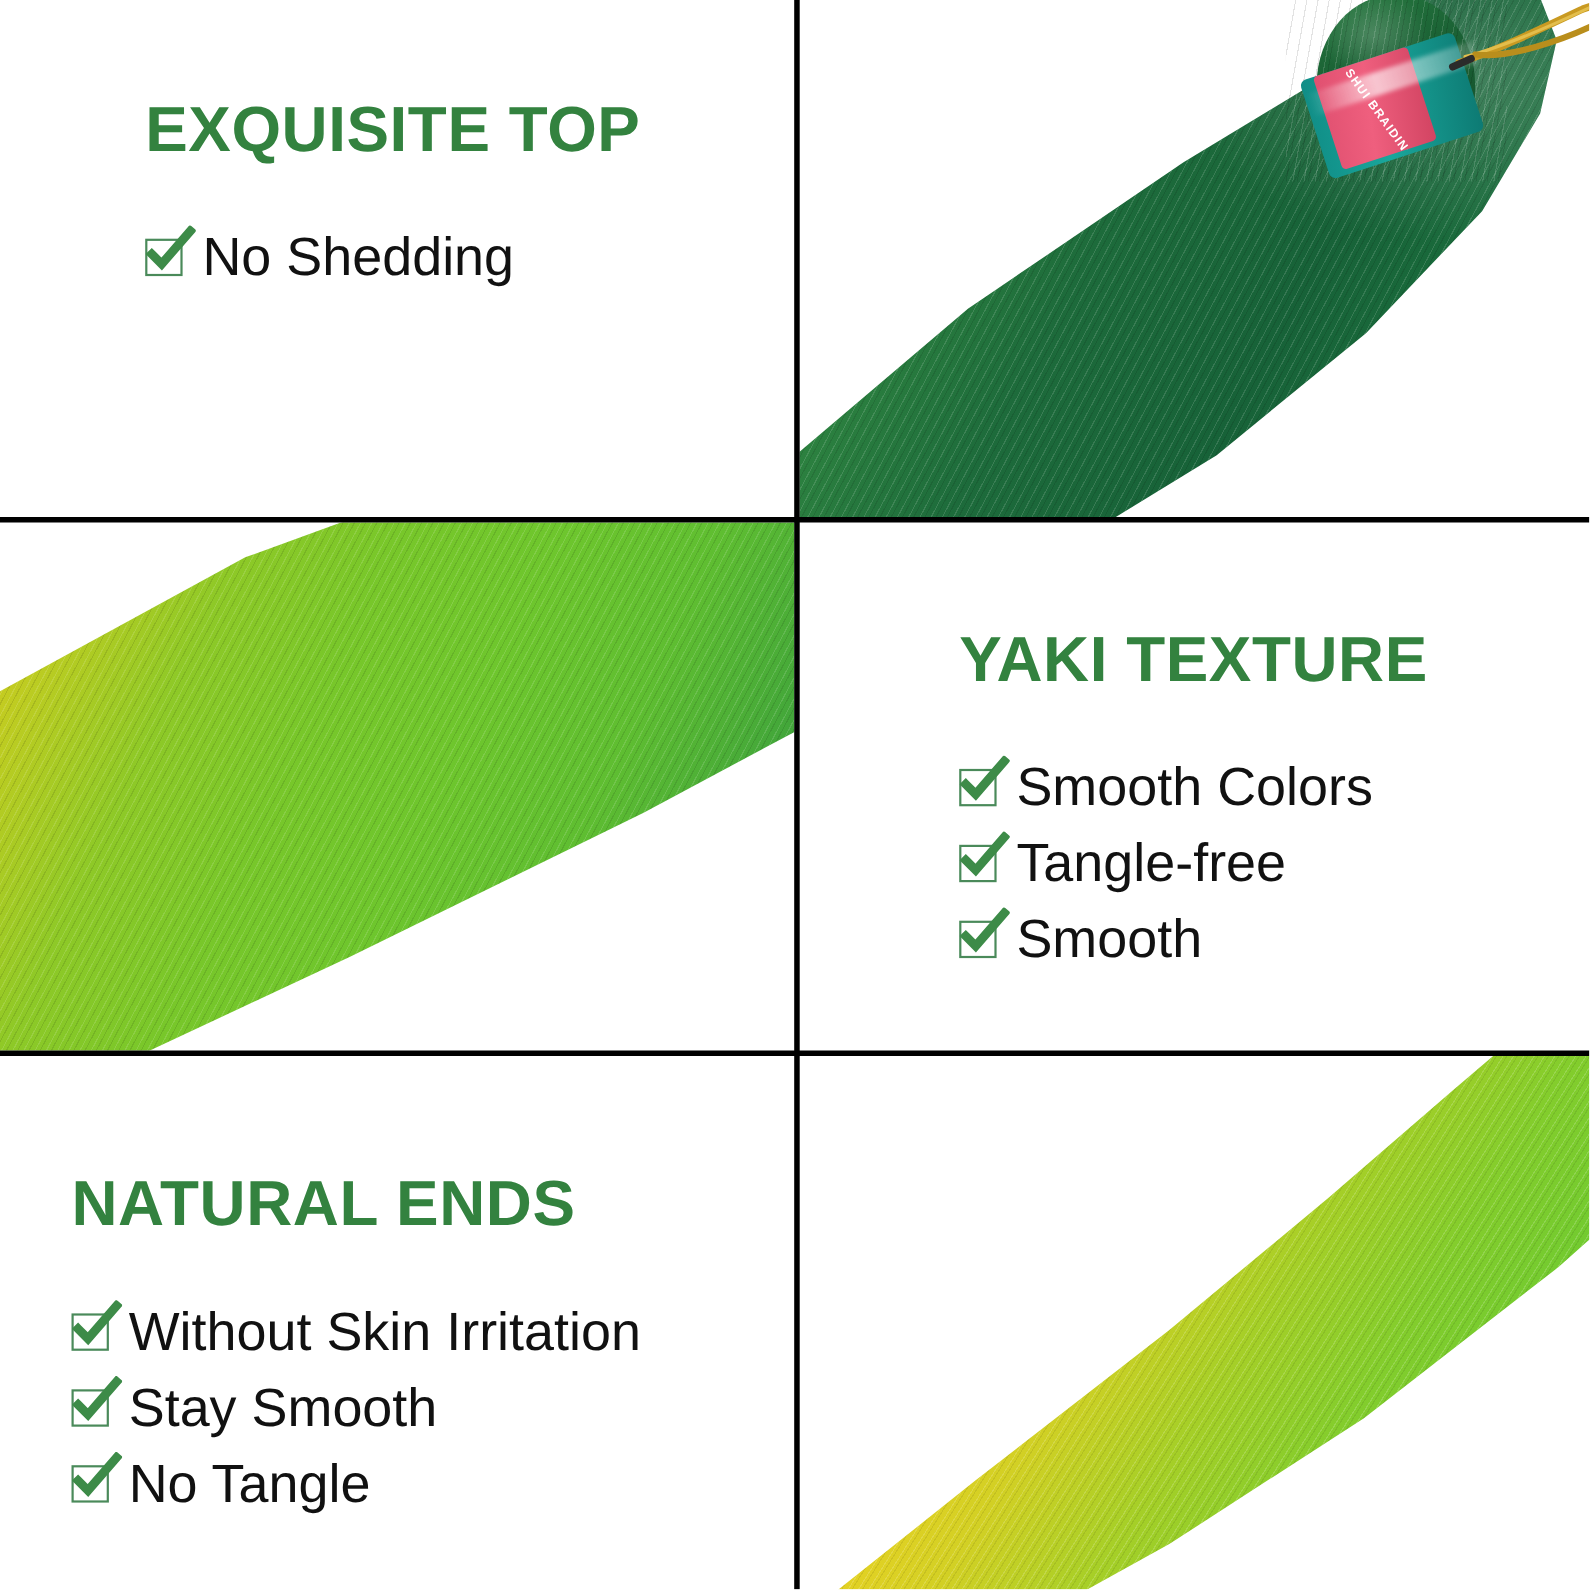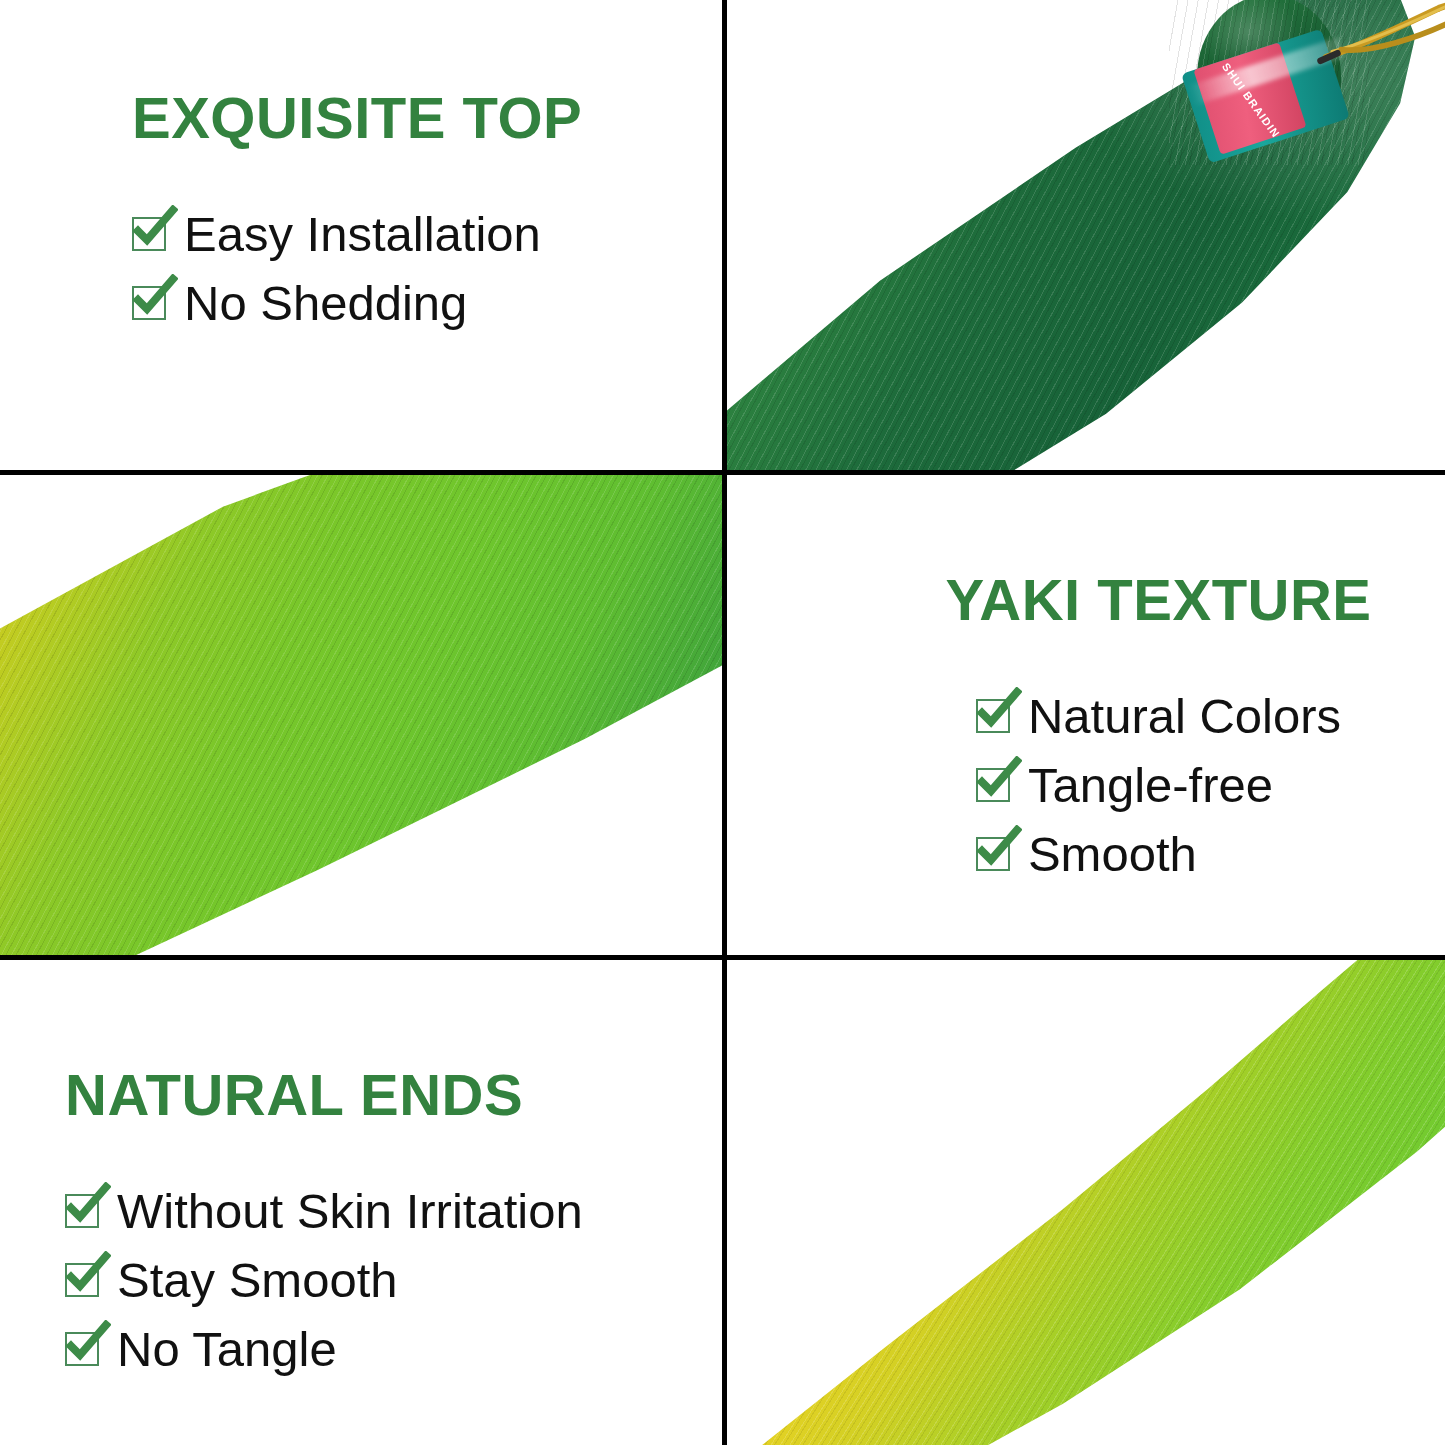--- a/index.html
+++ b/index.html
@@ -221,30 +221,20 @@
     <h2 class="panel-heading">EXQUISITE TOP</h2>
     <ul class="feature-list">
       <li class="feature-item">
         <span class="check-box">
           <span class="tick">
             <svg viewBox="0 0 46 46" xmlns="http://www.w3.org/2000/svg" aria-hidden="true">
               <path d="M6 26 L15 35 L41 5" fill="none" stroke="#3D8B48" stroke-width="8" stroke-linecap="square" stroke-linejoin="miter"></path>
             </svg>
           </span>
         </span>
-        <span class="feature-label">Easy Installation</span>
-      </li>
-      <li class="feature-item">
-        <span class="check-box">
-          <span class="tick">
-            <svg viewBox="0 0 46 46" xmlns="http://www.w3.org/2000/svg" aria-hidden="true">
-              <path d="M6 26 L15 35 L41 5" fill="none" stroke="#3D8B48" stroke-width="8" stroke-linecap="square" stroke-linejoin="miter"></path>
-            </svg>
-          </span>
-        </span>
         <span class="feature-label">No Shedding</span>
       </li>
     </ul>
   </div>
 
   <div class="panel" id="panel-top-right" style="left:727px;top:0;width:718px;height:470px;">
     <div class="hair">
       <div class="bundle-body">
         <div class="striations"></div>
       </div>
@@ -268,32 +258,32 @@
   </div>
 
   <div class="panel" id="panel-mid-left" style="left:0;top:475px;width:722px;height:480px;">
     <div class="hair">
       <div class="ombre-band">
         <div class="striations"></div>
       </div>
     </div>
   </div>
 
-  <div class="panel panel-text" id="panel-mid-right" style="left:727px;top:475px;width:718px;height:480px;padding:95px 0 0 145px;align-items:center;">
+  <div class="panel panel-text" id="panel-mid-right" style="left:727px;top:475px;width:718px;height:480px;padding:95px 0 0 145px;">
     <h2 class="panel-heading">YAKI TEXTURE</h2>
     <ul class="feature-list">
       <li class="feature-item">
         <span class="check-box">
           <span class="tick">
             <svg viewBox="0 0 46 46" xmlns="http://www.w3.org/2000/svg" aria-hidden="true">
               <path d="M6 26 L15 35 L41 5" fill="none" stroke="#3D8B48" stroke-width="8" stroke-linecap="square" stroke-linejoin="miter"></path>
             </svg>
           </span>
         </span>
-        <span class="feature-label">Natural Colors</span>
+        <span class="feature-label">Smooth Colors</span>
       </li>
       <li class="feature-item">
         <span class="check-box">
           <span class="tick">
             <svg viewBox="0 0 46 46" xmlns="http://www.w3.org/2000/svg" aria-hidden="true">
               <path d="M6 26 L15 35 L41 5" fill="none" stroke="#3D8B48" stroke-width="8" stroke-linecap="square" stroke-linejoin="miter"></path>
             </svg>
           </span>
         </span>
         <span class="feature-label">Tangle-free</span>

